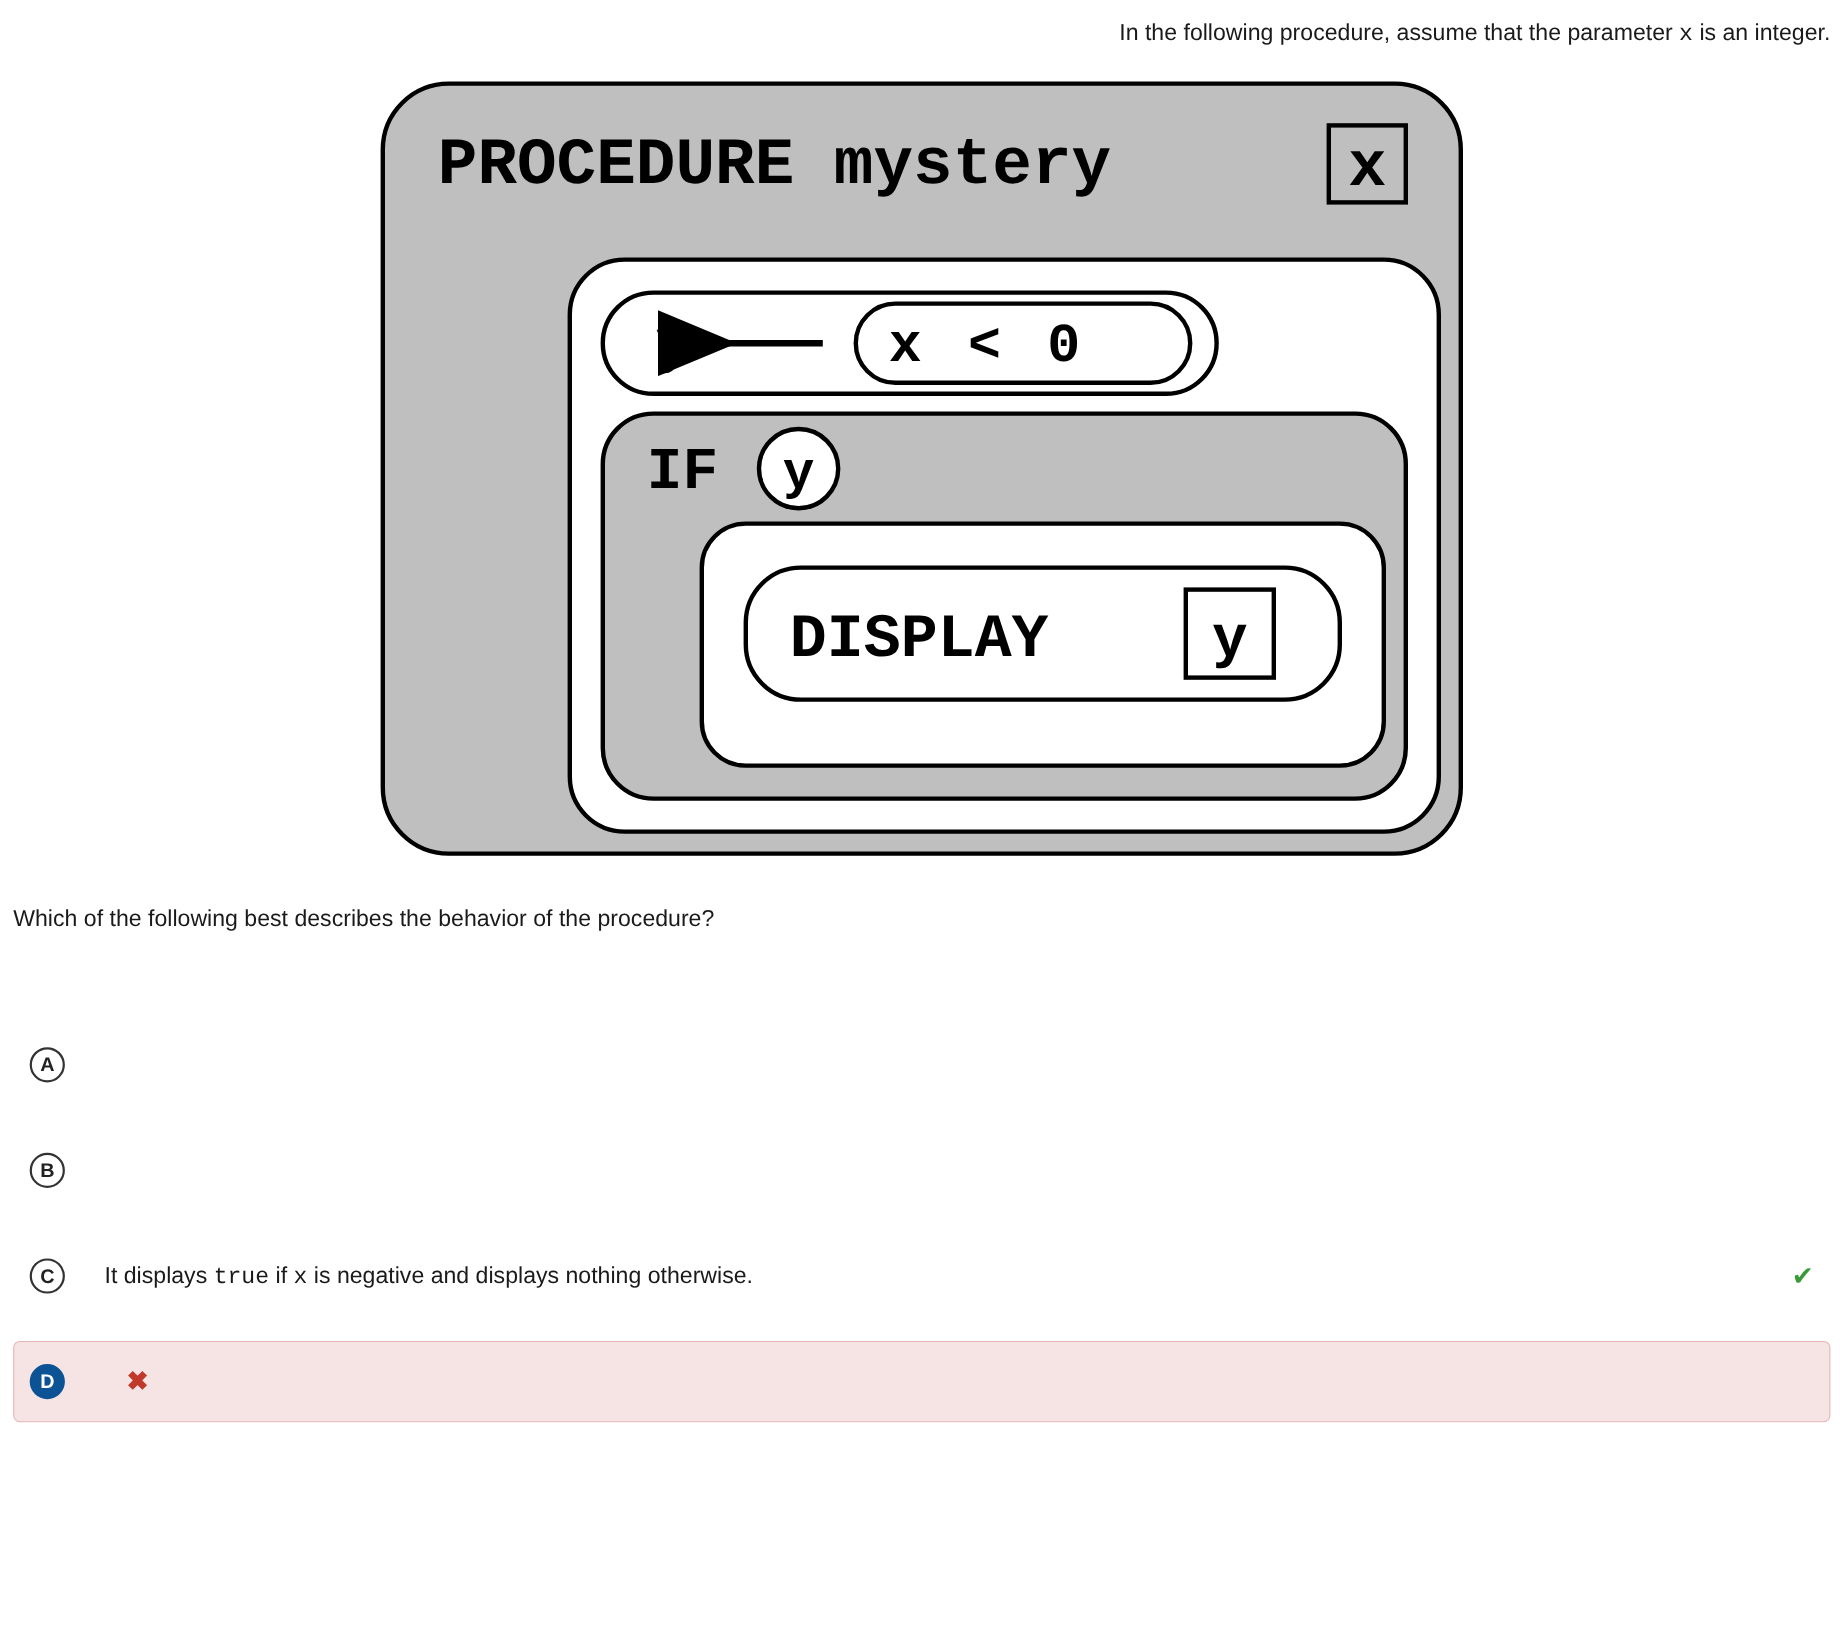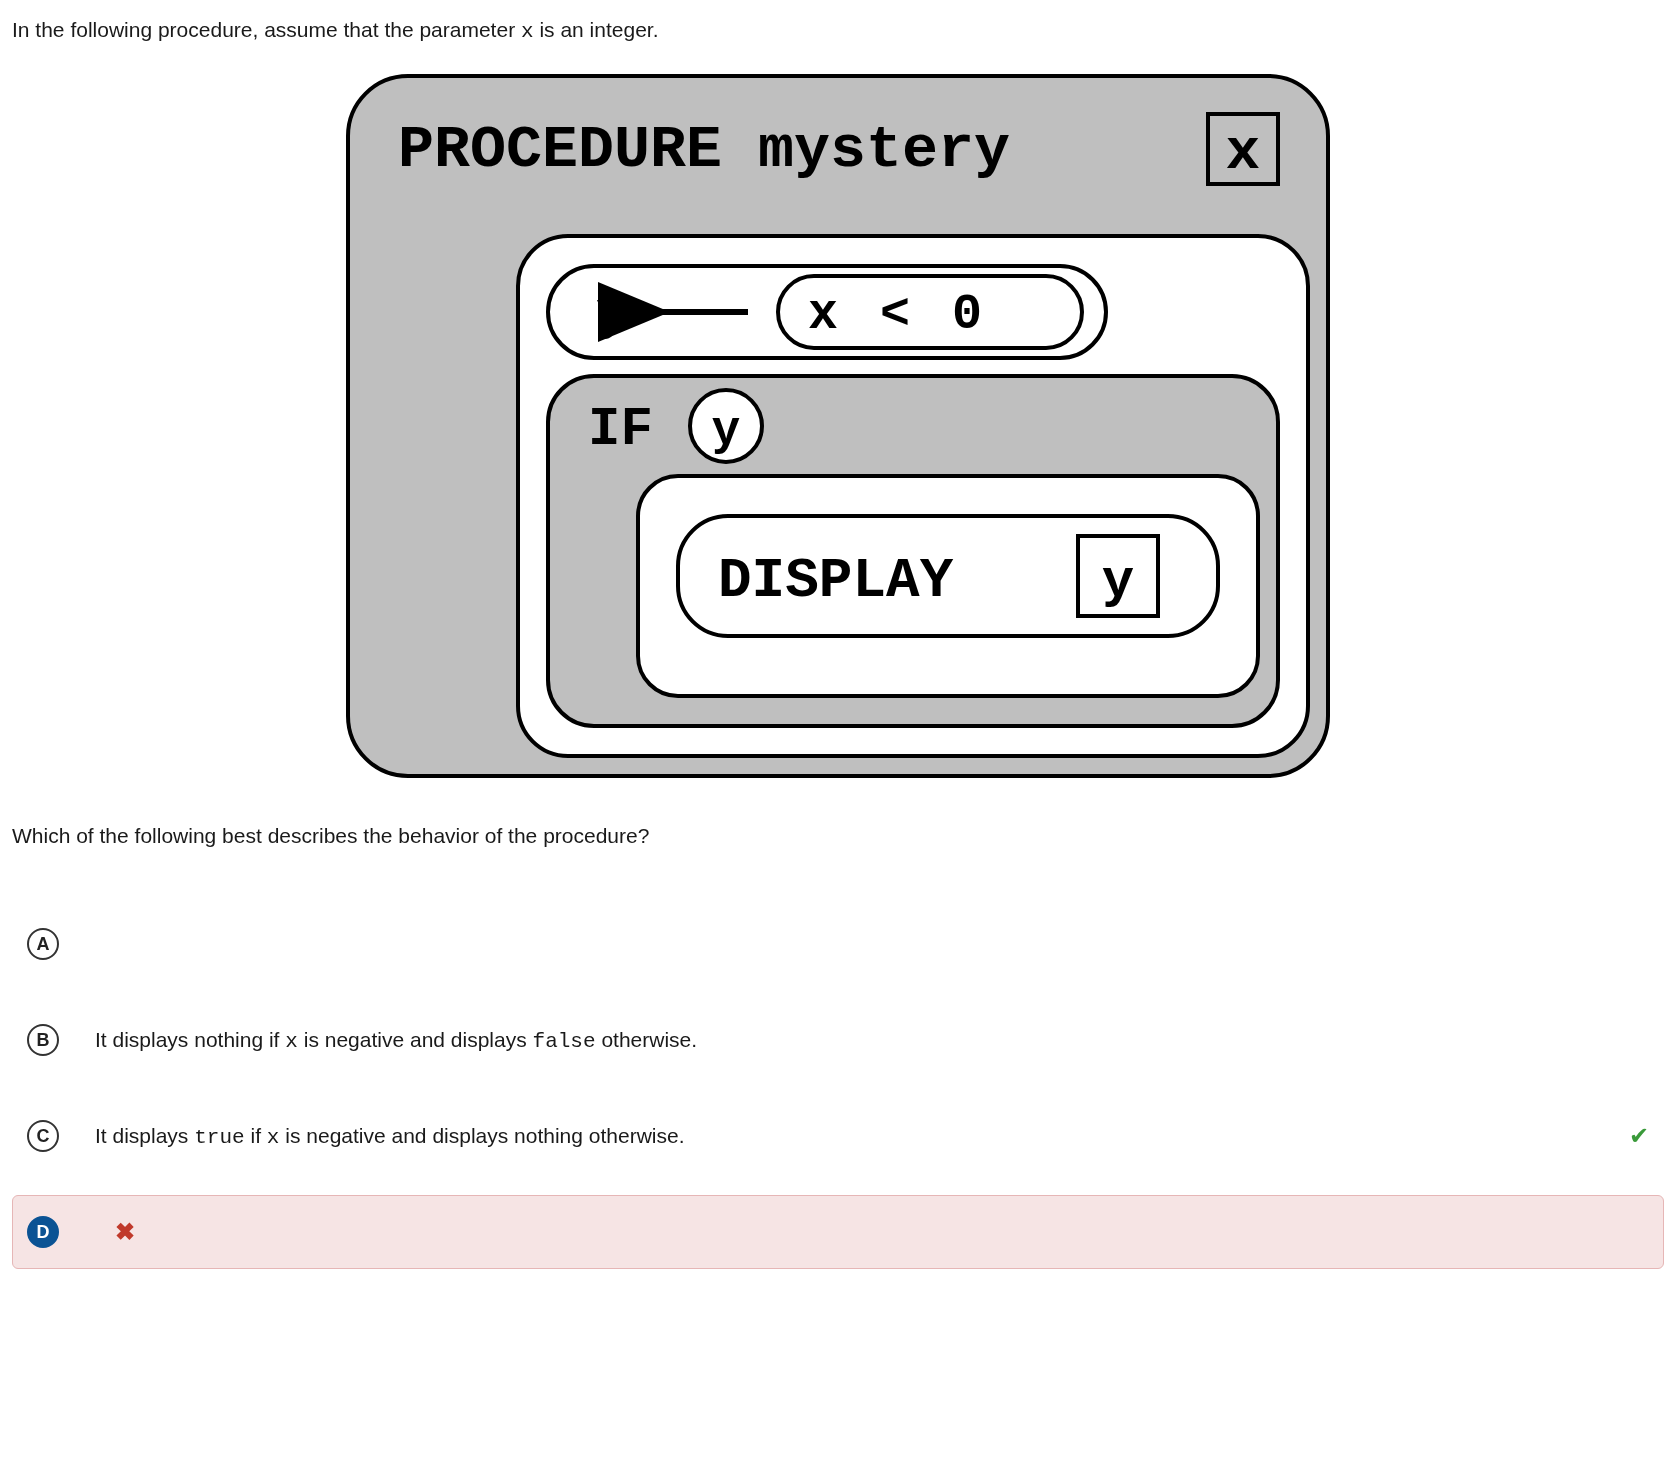--- a/index.html
+++ b/index.html
@@ -8,33 +8,34 @@
     font-size: 21px;
     color: #1a1a1a;
     margin: 0;
     padding: 14px 12px;
     background: #fff;
     width: 1676px;
   }
   .question-intro {
     margin-bottom: 18px;
     line-height: 1.5;
+    text-align: right;
   }
   code, .code {
     font-family: "Courier New", Courier, monospace;
   }
   .diagram-wrap {
     display: flex;
     justify-content: center;
     margin: 10px 0 30px 0;
     font-weight: bold;
   }
   svg.diagram { display: block; }
   .question-prompt {
-    margin: 34px 0 56px 0;
+    margin: 34px 0 80px 0;
     line-height: 1.5;
   }
   .answers { }
   .answer-row {
     display: flex;
     align-items: center;
     padding: 20px 14px;
     margin: 22px 0;
     border: 1px solid transparent;
     border-radius: 6px;
@@ -141,27 +142,20 @@
 
 <div class="answers">
 
   <div class="answer-row">
     <div class="answer-letter">A</div>
     <div class="right-icon"></div>
   </div>
 
   <div class="answer-row">
     <div class="answer-letter">B</div>
-    <div class="answer-text">
-      <span>It displays nothing if </span>
-      <span class="code">x</span>
-      <span> is negative and displays </span>
-      <span class="code">false</span>
-      <span> otherwise.</span>
-    </div>
     <div class="right-icon"></div>
   </div>
 
   <div class="answer-row">
     <div class="answer-letter">C</div>
     <div class="answer-text">
       <span>It displays </span>
       <span class="code">true</span>
       <span> if </span>
       <span class="code">x</span>

